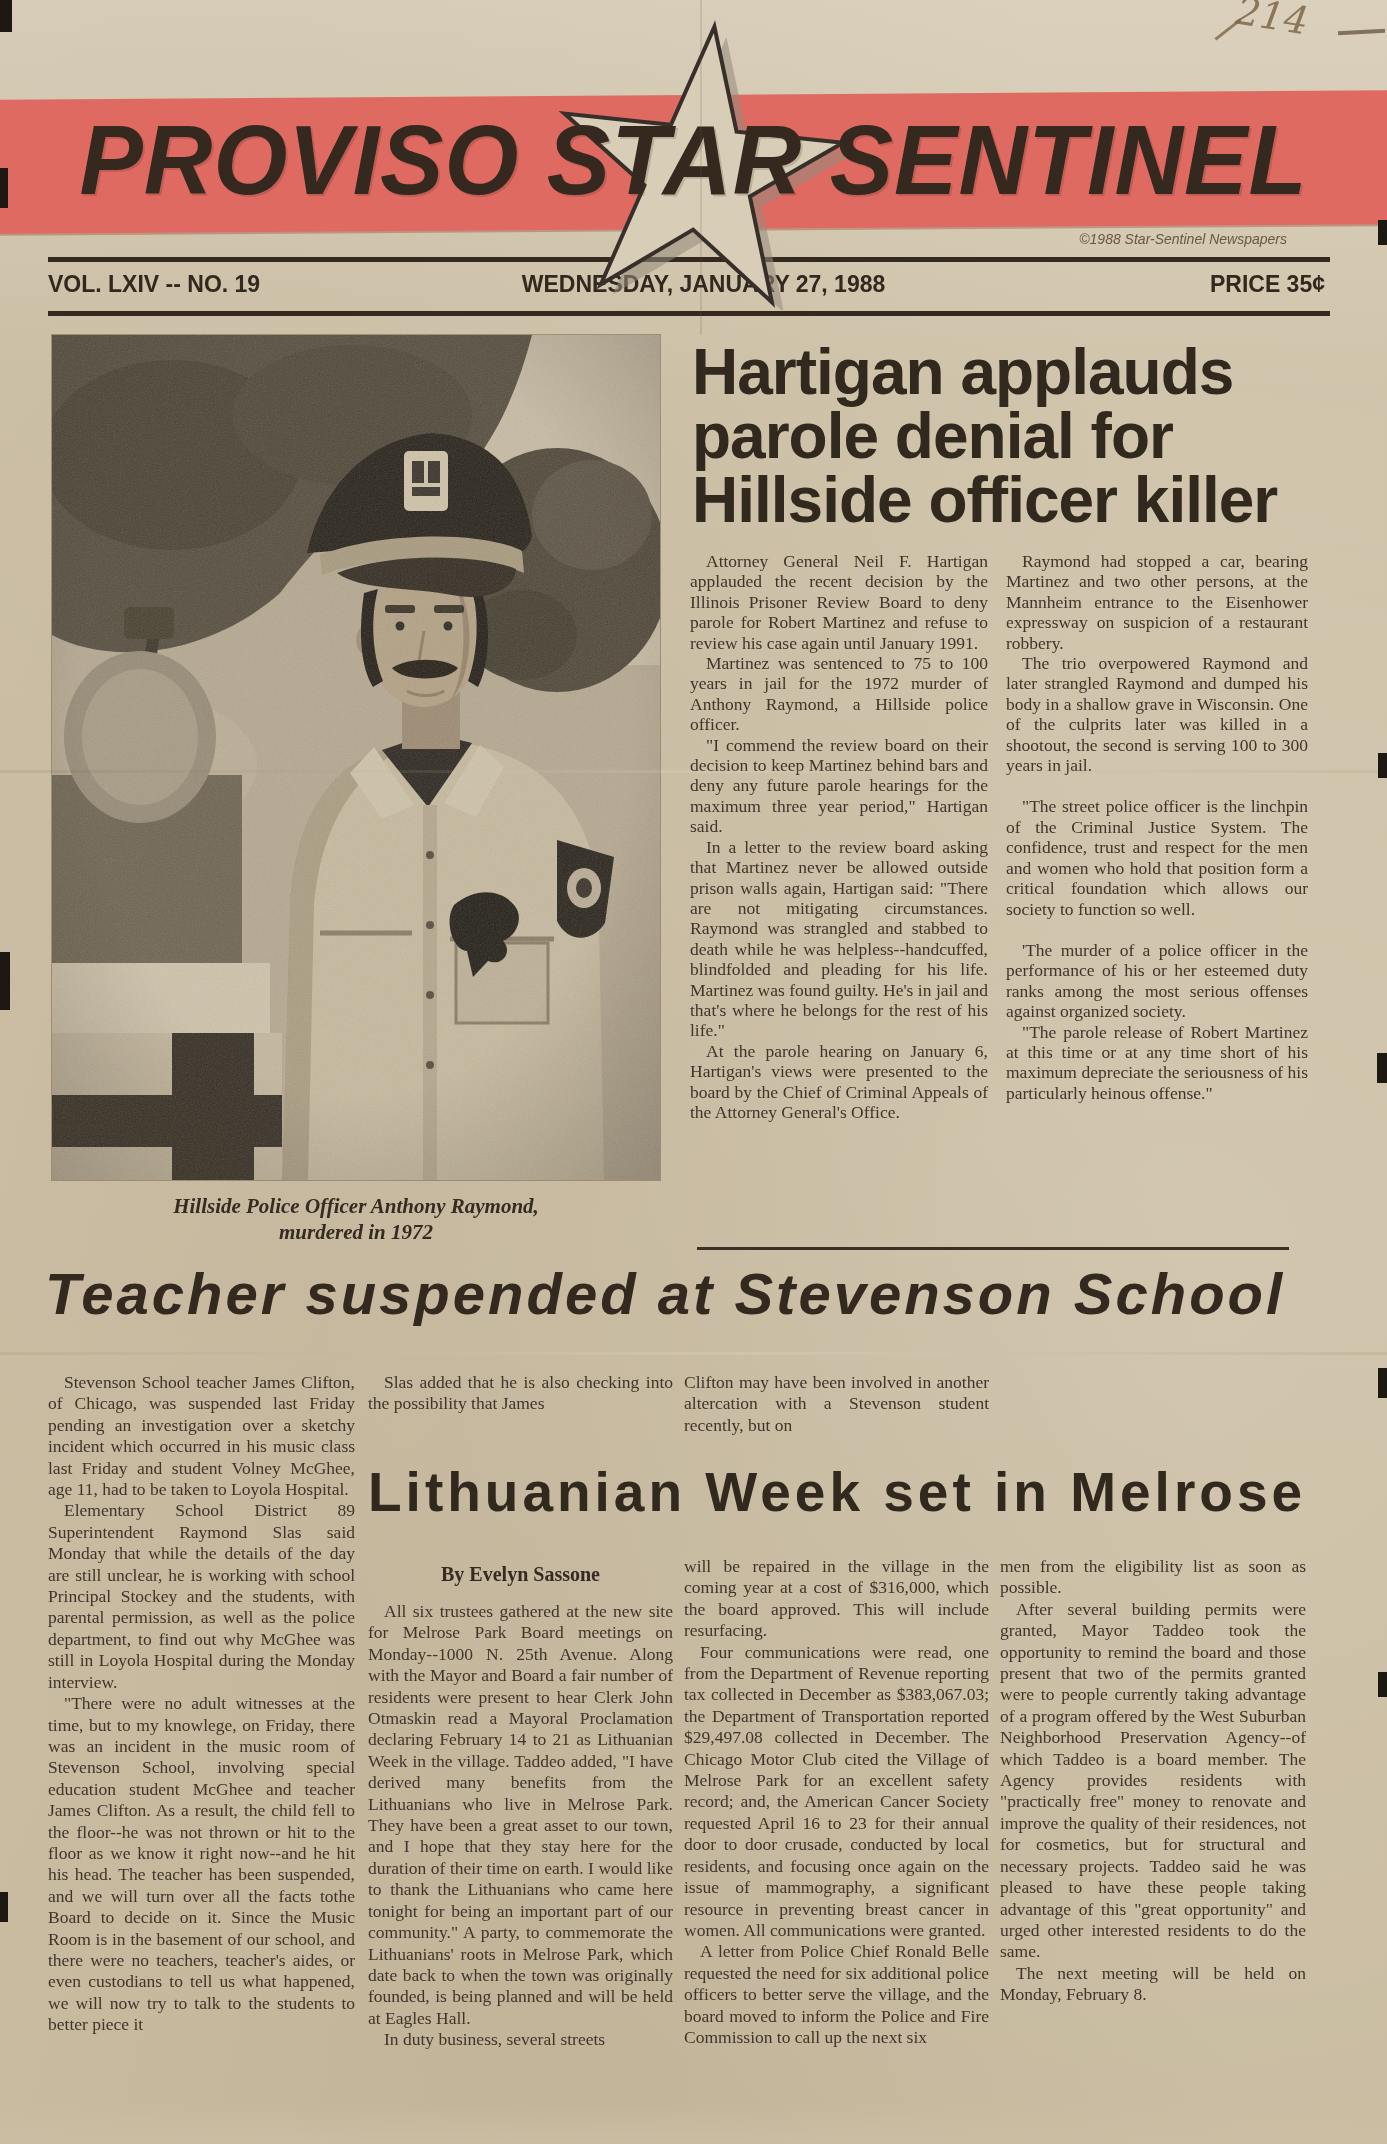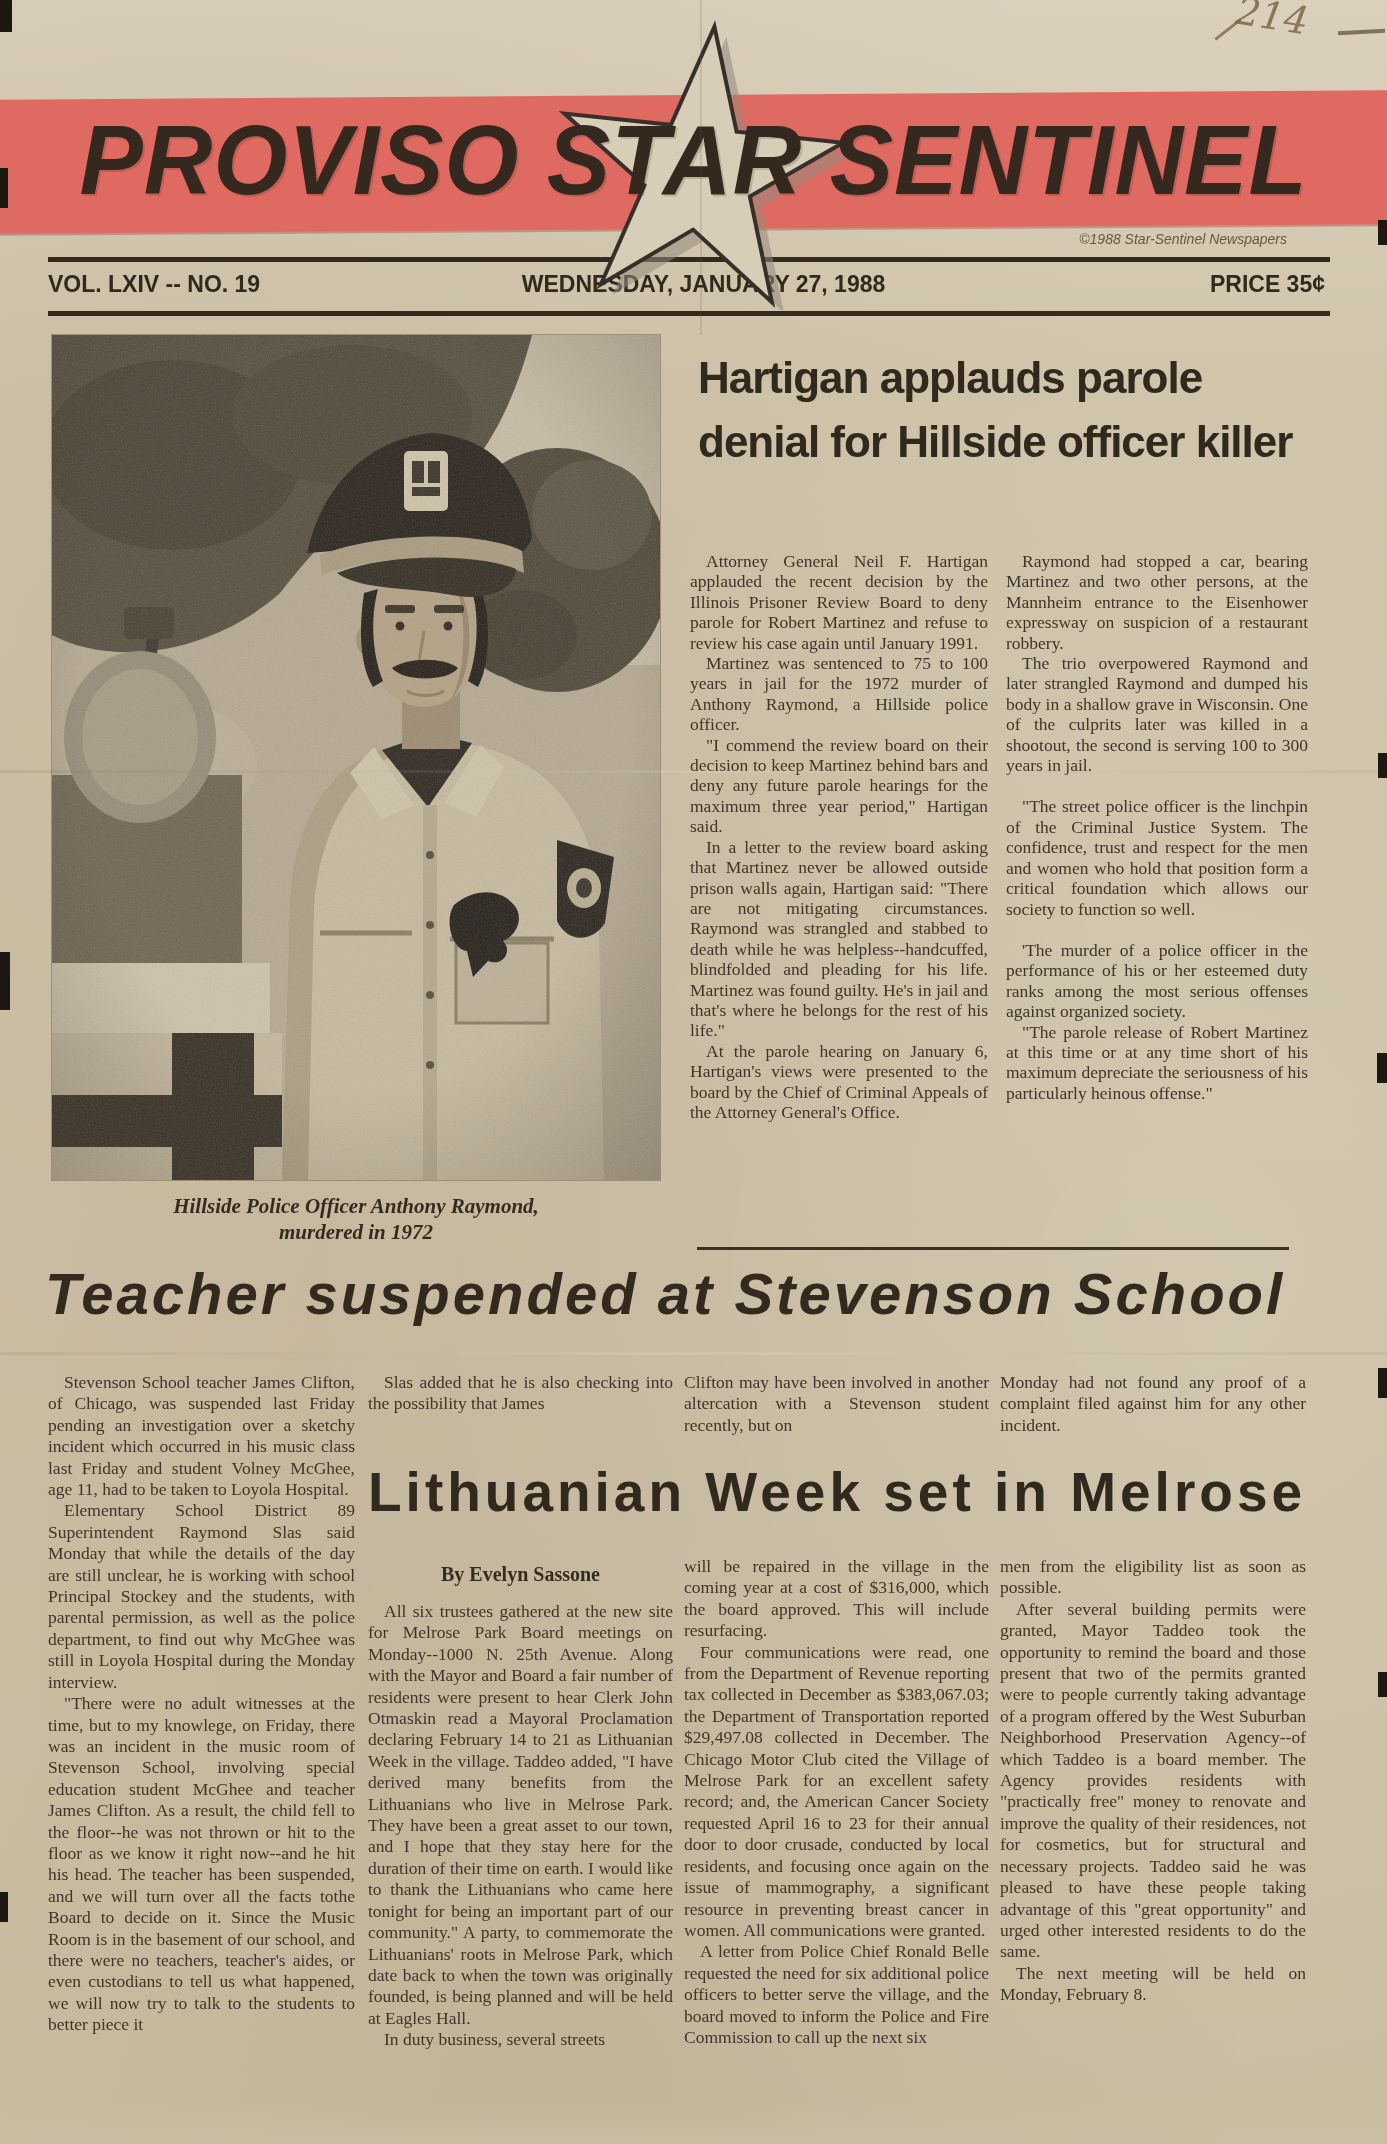--- a/index.html
+++ b/index.html
@@ -26,23 +26,23 @@
     font-family:"Liberation Sans","DejaVu Sans",sans-serif;font-weight:700;font-size:23px;color:#31281e;}
   .dateline .vol{position:absolute;left:0;top:2px;}
   .dateline .date{position:absolute;left:50%;top:2px;transform:translateX(-46%);}
   .dateline .price{position:absolute;right:5px;top:2px;}
   
   .photo{position:absolute;left:52px;top:335px;width:608px;height:845px;z-index:1;
     outline:1px solid rgba(110,95,70,.5);}
   .caption{position:absolute;left:52px;top:1193px;width:608px;text-align:center;
     font-weight:700;font-size:21px;line-height:26px;color:#352b20;font-style:italic;}
   
-  .headline1{position:absolute;left:688px;top:336px;width:620px;margin:10px;
+  .headline1{position:absolute;left:688px;top:336px;width:620px;margin:4px;
     font-family:"Liberation Sans","DejaVu Sans",sans-serif;font-weight:700;
-    font-size:44px;line-height:64px;letter-spacing:-1px;color:#31281e;}
+    font-size:64px;line-height:64px;letter-spacing:-1px;color:#31281e;}
   .headline2{position:absolute;left:45px;top:1263px;width:1300px;margin:0;
     font-family:"Liberation Sans","DejaVu Sans",sans-serif;font-weight:700;font-style:italic;
     font-size:58px;line-height:62px;letter-spacing:3px;color:#33291f;white-space:nowrap;}
   .headline3{position:absolute;left:368px;top:1462px;width:990px;margin:0;
     font-family:"Liberation Sans","DejaVu Sans",sans-serif;font-weight:700;
     font-size:55px;line-height:60px;letter-spacing:4px;color:#31281e;white-space:nowrap;}
   .byline{position:absolute;left:368px;top:1563px;width:305px;text-align:center;
     font-weight:700;font-size:20px;color:#352b20;}
   
   .col{position:absolute;text-align:justify;}
@@ -202,23 +202,20 @@
     <p class="bp">Stevenson School teacher James Clifton, of Chicago, was suspended last Friday pending an investigation over a sketchy incident  which occurred in his music class last Friday and student Volney McGhee, age 11, had to be taken to Loyola Hospital.</p>
     <p class="bp">Elementary School District 89 Superintendent Raymond Slas said Monday that while the details of the day are still unclear, he is working with school Principal Stockey and the students, with parental permission, as well as the police department, to find out why McGhee was still in Loyola Hospital during the Monday interview.</p>
     <p class="bp">"There were no adult witnesses at the time, but to my knowlege, on Friday, there was an incident in the music room of Stevenson School, involving special education student McGhee and teacher James Clifton. As a result, the child fell to the floor--he was not thrown or hit to the floor as we know it right now--and he hit his head. The teacher has been suspended, and we will turn over all the facts tothe Board to decide on it. Since the Music Room is in the basement of our school, and there were no teachers, teacher's aides, or even custodians to tell us what happened, we will now try to talk to the students to better piece it</p>
   </div>
   <div class="col b-body tcol2">
     <p class="bp">Slas added that he is also checking into the possibility that James</p>
   </div>
   <div class="col b-body tcol3">
     <p class="bp noindent">Clifton may have been involved in another altercation with a Stevenson student recently, but on</p>
   </div>
-  <div class="col b-body tcol4">
-    <p class="bp noindent">Monday had not found any proof of a complaint filed against him for any other incident.</p>
-  </div>
 
   <h2 class="headline3">Lithuanian Week set in Melrose</h2>
   <div class="byline">By Evelyn Sassone</div>
   <div class="col b-body lcol1">
     <p class="bp">All six trustees gathered at the new site for Melrose Park Board meetings on Monday--1000 N. 25th Avenue. Along with the Mayor and Board a fair number of residents were present to hear Clerk John Otmaskin read a Mayoral Proclamation declaring February 14 to 21 as Lithuanian Week in the village. Taddeo added, "I have derived many benefits from the Lithuanians who live in Melrose Park. They have been a great asset to our town, and I hope that they stay here for the duration of their time on earth. I would like to thank the Lithuanians who came here tonight for being an important part of our community." A party, to commemorate the Lithuanians' roots in Melrose Park, which date back to when the town was originally founded, is being planned and will be held at Eagles Hall.</p>
     <p class="bp">In duty business, several streets</p>
   </div>
   <div class="col b-body lcol2">
     <p class="bp noindent">will be repaired in the village in the coming year at a cost of $316,000, which the board approved. This will include resurfacing.</p>
     <p class="bp">Four communications were read, one from the Department of Revenue reporting tax collected in December as $383,067.03; the Department of Transportation reported $29,497.08 collected in December. The Chicago Motor Club cited the Village of Melrose Park for an excellent safety record; and, the American Cancer Society requested April 16 to 23 for their annual door to door crusade, conducted by local residents, and focusing once again on the issue of mammography, a significant resource in preventing breast cancer in women. All communications were granted.</p>

